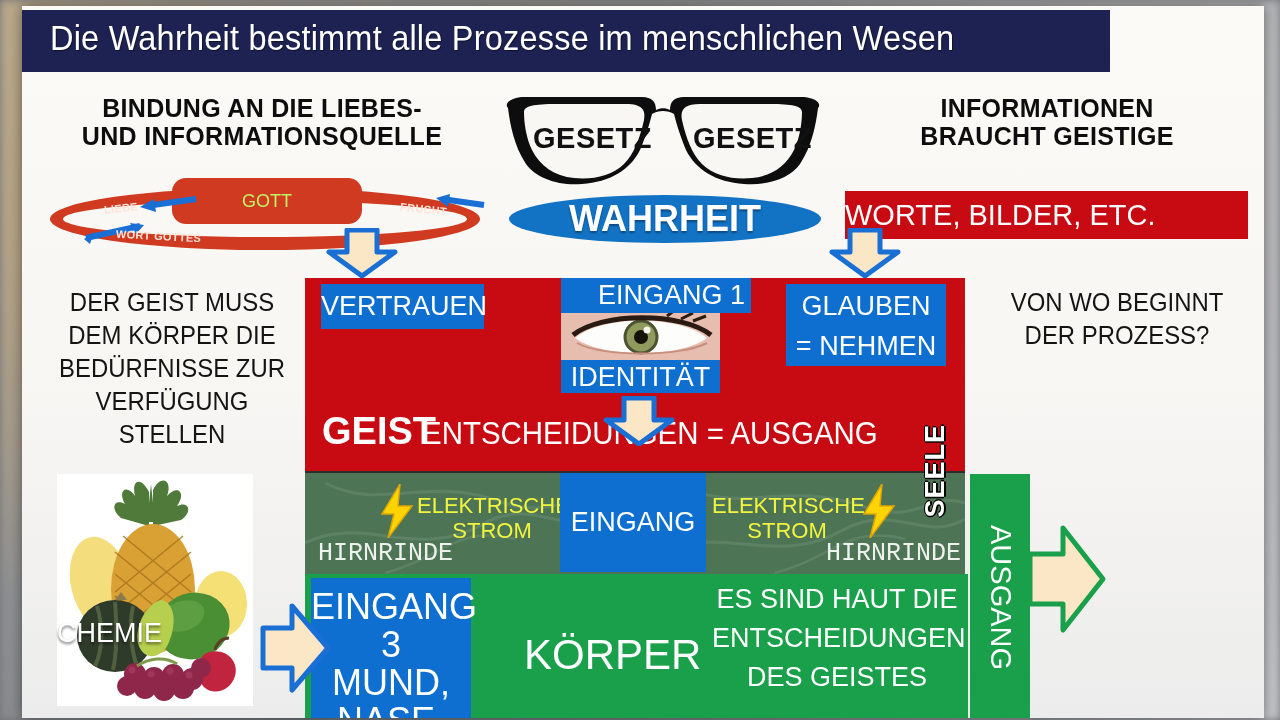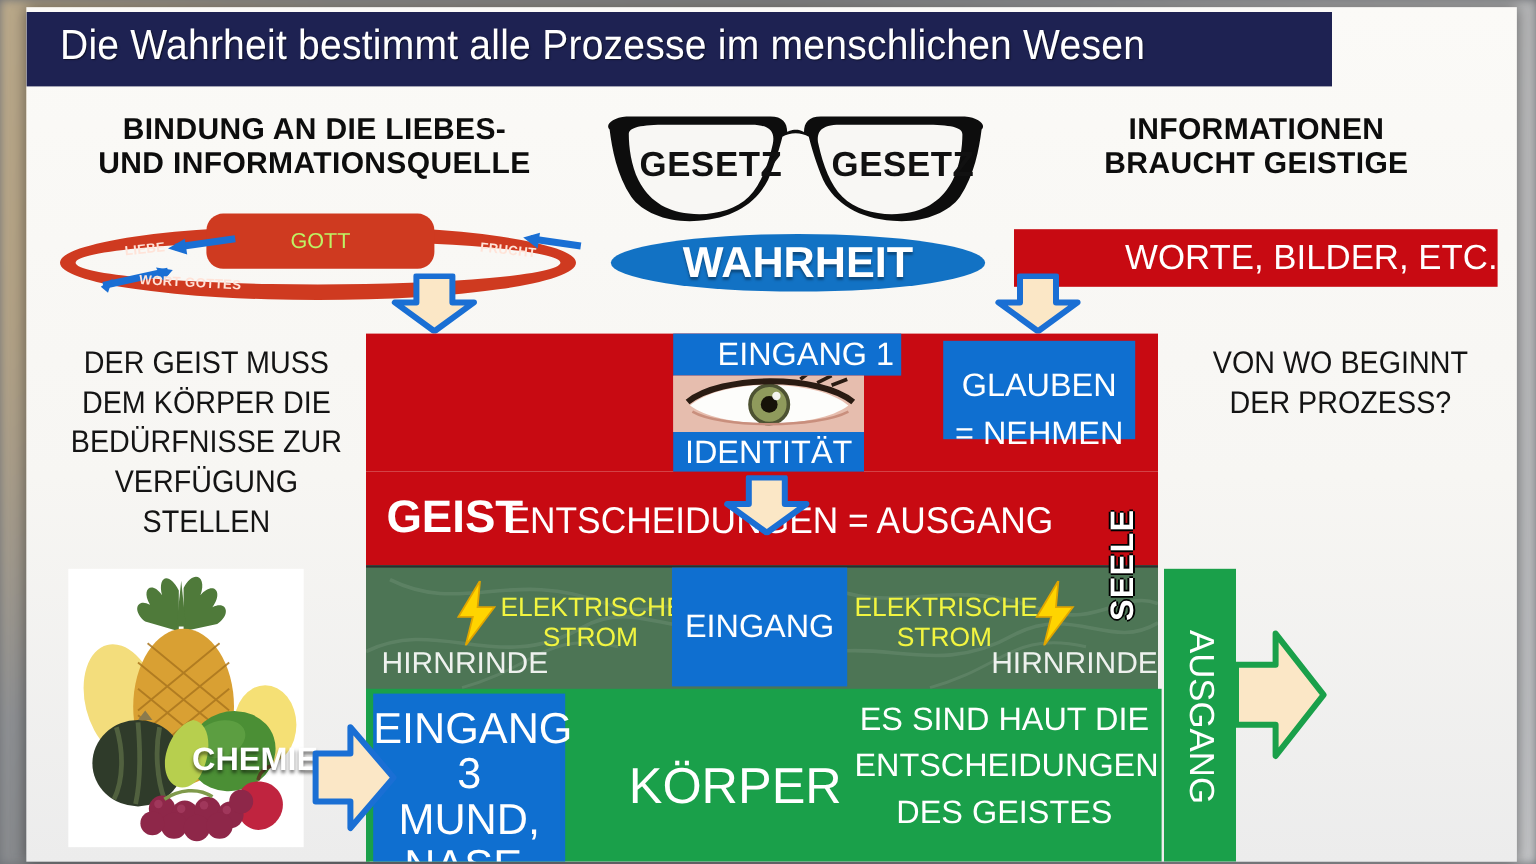--- a/index.html
+++ b/index.html
@@ -98,38 +98,38 @@
   .wahr-txt{
     position:absolute;left:487px;top:190px;width:312px;height:48px;
     line-height:46px;text-align:center;color:#ffffff;font-size:36px;font-weight:bold;
     font-family:"Liberation Sans Narrow","Liberation Sans",sans-serif;
     text-shadow:0 2px 2px rgba(0,0,0,.35);
   }
 
   
   .worte{
     position:absolute;left:823px;top:185px;width:403px;height:48px;
-    background:#c80a12;color:#fff;font-size:29px;text-align:right;line-height:48px;
+    background:#c80a12;color:#fff;font-size:29px;text-align:left;line-height:48px;
     font-family:"Liberation Sans Narrow","Liberation Sans",sans-serif;
   }
 
   
   .downarrow{position:absolute;width:74px;height:50px;}
 
   
   .geistblock{
     position:absolute;left:283px;top:272px;width:660px;height:115px;
     background:#c80a12;
   }
   .bluebox{
     position:absolute;background:#0f6fd0;color:#ffffff;text-align:center;
     font-family:"Liberation Sans Narrow","Liberation Sans",sans-serif;
   }
   .vertrauen{left:299px;top:278px;width:163px;height:45px;font-size:27px;line-height:45px;}
-  .glauben{left:764px;top:278px;width:160px;height:82px;font-size:27px;line-height:40px;padding-top:17px;box-sizing:border-box;}
+  .glauben{left:764px;top:278px;width:160px;height:82px;font-size:27px;line-height:40px;padding-top:2px;box-sizing:border-box;}
 
   .eingang1{left:539px;top:272px;width:159px;height:35px;font-size:27px;line-height:35px;padding-left:31px;}
   .eye{
     position:absolute;left:539px;top:307px;width:159px;height:47px;
     background:linear-gradient(180deg,#e7c2b4 0%, #e3b9ab 100%);
     overflow:hidden;
   }
   .identitaet{left:539px;top:354px;width:159px;height:35px;font-size:27px;line-height:35px;}
 
   .entsch{
@@ -157,21 +157,21 @@
     position:absolute;left:538px;top:467px;width:146px;height:99px;
     background:#0f6fd0;color:#fff;font-size:27px;text-align:center;line-height:99px;
     font-family:"Liberation Sans Narrow","Liberation Sans",sans-serif;
   }
   .elek{
     position:absolute;color:#f2f540;font-size:22px;line-height:25px;text-align:center;
     font-family:"Liberation Sans Narrow","Liberation Sans",sans-serif;
   }
   .hirn{
     position:absolute;color:#eef1ee;font-size:25px;
-    font-family:Liberation Sans, sans-serif;
+    font-family:Liberation Mono, monospace;
   }
   .bolt{position:absolute;width:34px;height:54px;}
 
   .seele{
     position:absolute;left:898px;top:418px;
     color:#ffffff;font-size:27px;font-weight:bold;letter-spacing:1px;
     font-family:"Liberation Sans Narrow","Liberation Sans",sans-serif;
     writing-mode:vertical-rl;transform:rotate(180deg);
     text-shadow:-1.5px 0 0 #000,1.5px 0 0 #000,0 -1.5px 0 #000,0 1.5px 0 #000;
   }
@@ -209,21 +209,21 @@
   }
   .ausgangtxt span{writing-mode:vertical-rl;}
 
   
   .fruit{
     position:absolute;left:35px;top:468px;width:196px;height:232px;
     background:#ffffff;overflow:hidden;
   }
   .chemie{
     position:absolute;left:35px;top:612px;width:208px;
-    text-align:right;color:#ffffff;font-size:27px;font-weight:bold;
+    text-align:left;color:#ffffff;font-size:27px;font-weight:normal;
     font-family:"Liberation Sans Narrow","Liberation Sans",sans-serif;
     text-shadow:0 2px 3px rgba(0,0,0,.55);
   }
 </style>
 </head>
 <body>
 
 <div id="stage">
   <div class="backdrop"></div>
 
@@ -303,20 +303,21 @@
       <div>VERFÜGUNG STELLEN</div>
     </div>
 
     <div class="blktxt" style="left:955px;top:280px;width:280px;">
       <div>VON WO BEGINNT</div>
       <div>DER PROZESS?</div>
     </div>
 
     <div class="geistblock"></div>
 
+    <div class="bluebox vertrauen">VERTRAUEN</div>
 
     <div class="bluebox eingang1">EINGANG 1</div>
     <div class="eye">
       <svg width="159" height="47" viewBox="0 0 159 47">
         <rect width="159" height="47" fill="#e6bdae"></rect>
         <path d="M14 25 C40 2 120 2 146 25 C120 45 40 45 14 25 Z" fill="#fdfdfb"></path>
         <circle cx="80" cy="24" r="17" fill="#8f9a5c"></circle>
         <circle cx="80" cy="24" r="16" fill="none" stroke="#4d5232" stroke-width="3"></circle>
         <circle cx="80" cy="24" r="7" fill="#161208"></circle>
         <circle cx="86" cy="17" r="3.5" fill="#ffffff" opacity=".9"></circle>

